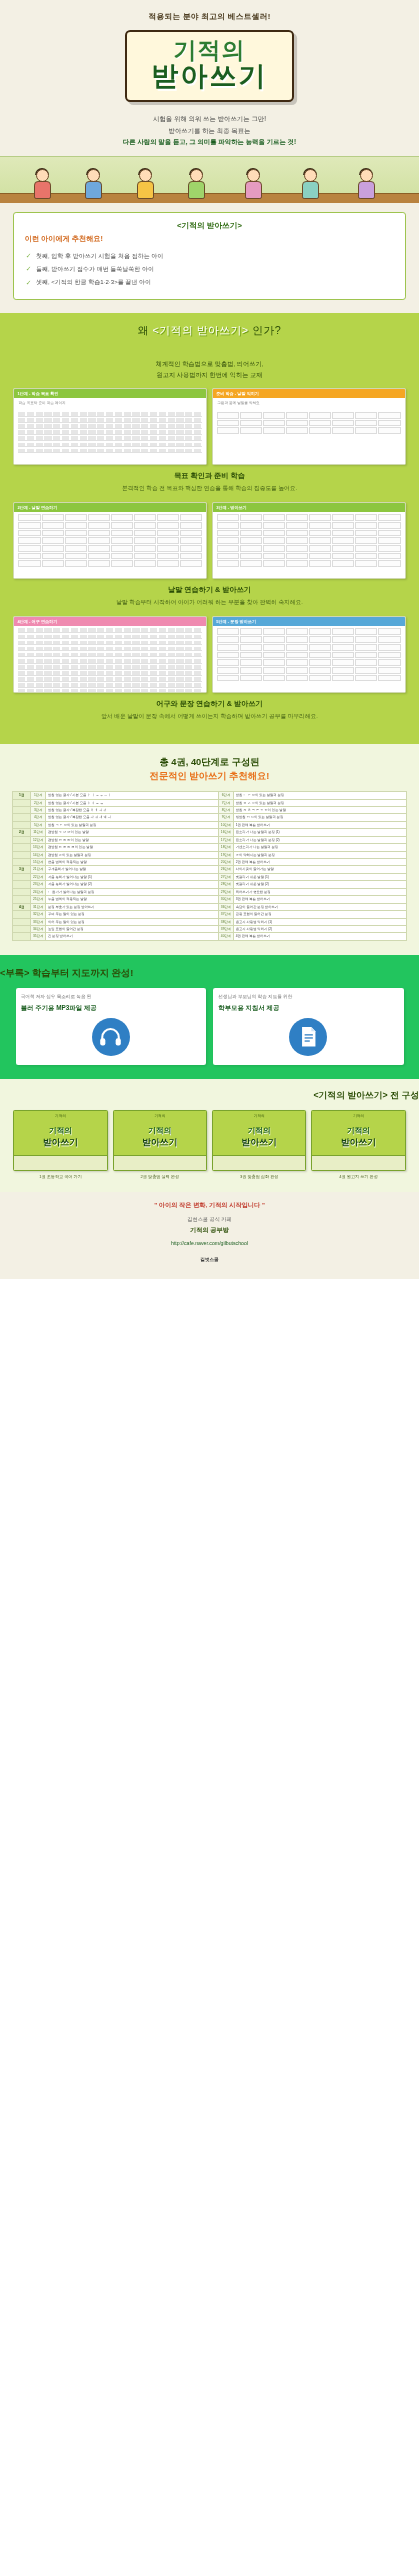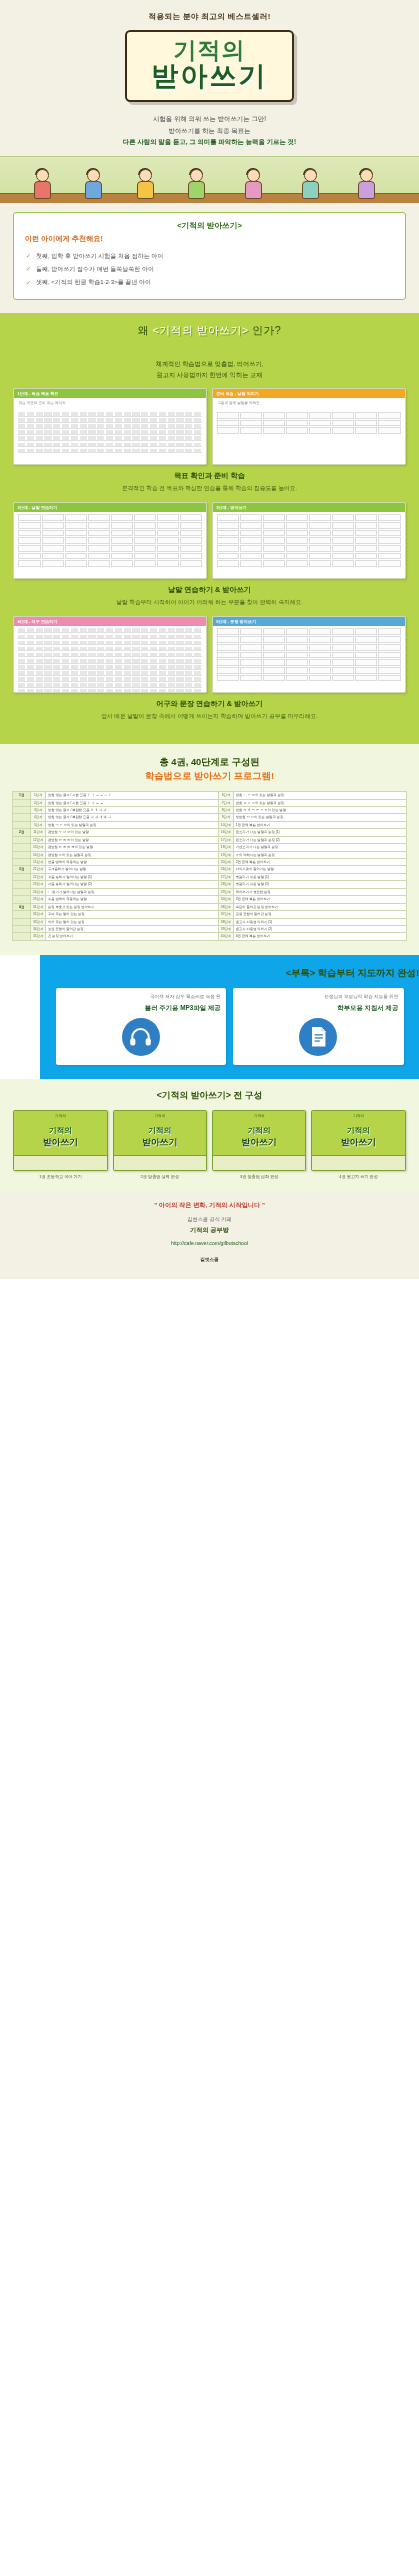--- a/index.html
+++ b/index.html
@@ -258,24 +258,23 @@
   }
   table.prog td.vol {
     background:#e7f0cd; text-align:center; font-weight:bold; color:#2b4d06; width:17.5px;
   }
   table.prog td.step {
     background:#f5f9ec; text-align:center; width:15.5px; color:#5a7a2a;
   }
 
   
   .sec-bonus {
-    background:#0ea5e9;
+    background:#22c55e;
     padding: 11.3px 0 13.4px 0;
-    text-align:right;
-    margin-left:40px;
+    text-align:left;
   }
   .bonus-title {
     font-size: 9.3px; font-weight:bold; color:#2b4d06; margin-bottom:8.2px;
   }
   .bonus-row {
     display:flex; gap:7.2px; padding: 0 15.5px; justify-content:center;
   }
   .bonus-card {
     background:#ffffff;
     border-radius:2.1px;
@@ -296,21 +295,21 @@
   }
   .bonus-ico.alt { background:#2f7fc4; }
 
   
   .sec-set {
     background:#f1f6de;
     padding: 11.3px 0 12.4px 0;
     text-align:center;
   }
   .set-title {
-    font-size:8.8px; font-weight:bold; color:#2b4d06; margin-bottom: 8.2px;
+    font-size:8.8px; font-weight:bold; color:#2b4d06; margin-bottom: 8.2px; text-align: right;
   }
   .covers {
     display:flex; justify-content:center; gap:5.2px; padding:0 13.4px;
   }
   .cover {
     width: 25%;
     background:#b5d44a;
     border: 1px solid #7aa32e;
     border-radius:1.5px;
     height: 61px;
@@ -704,21 +703,21 @@
         </div>
       </div>
     </div>
     <div class="panel-caption">어구와 문장 연습하기 &amp; 받아쓰기</div>
     <div class="panel-caption-sub">앞서 배운 낱말이 문장 속에서 어떻게 쓰이는지 학습하며 받아쓰기 공부를 마무리해요.</div>
   </div>
 
   <div class="sec-program">
     <div class="prog-title">
       <div>총 4권, 40단계로 구성된</div>
-      <div class="orange">학습법으로 받아쓰기 프로그램!</div>
+      <div class="orange">전문적인 받아쓰기 추천해요!</div>
     </div>
     <div class="table-wrap">
       <table class="prog">
         <tbody id="prog-body">
             <tr>
               <td class="vol">1권</td>
               <td class="step">1단계</td>
               <td>받침 없는 글자 / 기본 모음 ㅏ ㅓ ㅗ ㅜ ㅡ ㅣ</td>
               <td class="step">6단계</td>
               <td>받침 ㄴ ㄹ ㅁ이 있는 낱말과 문장</td>

